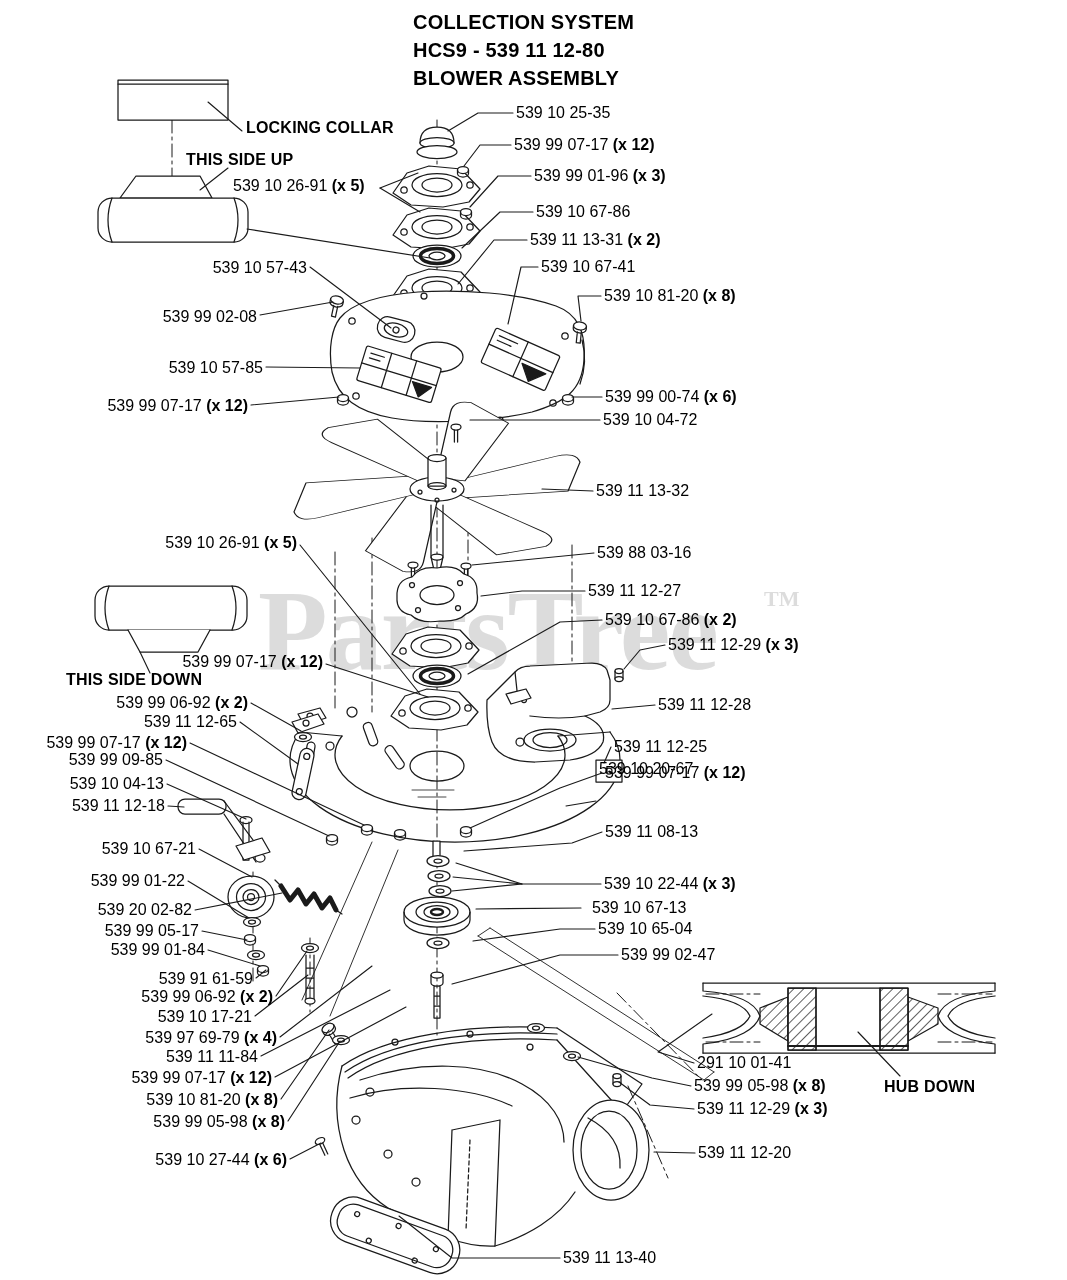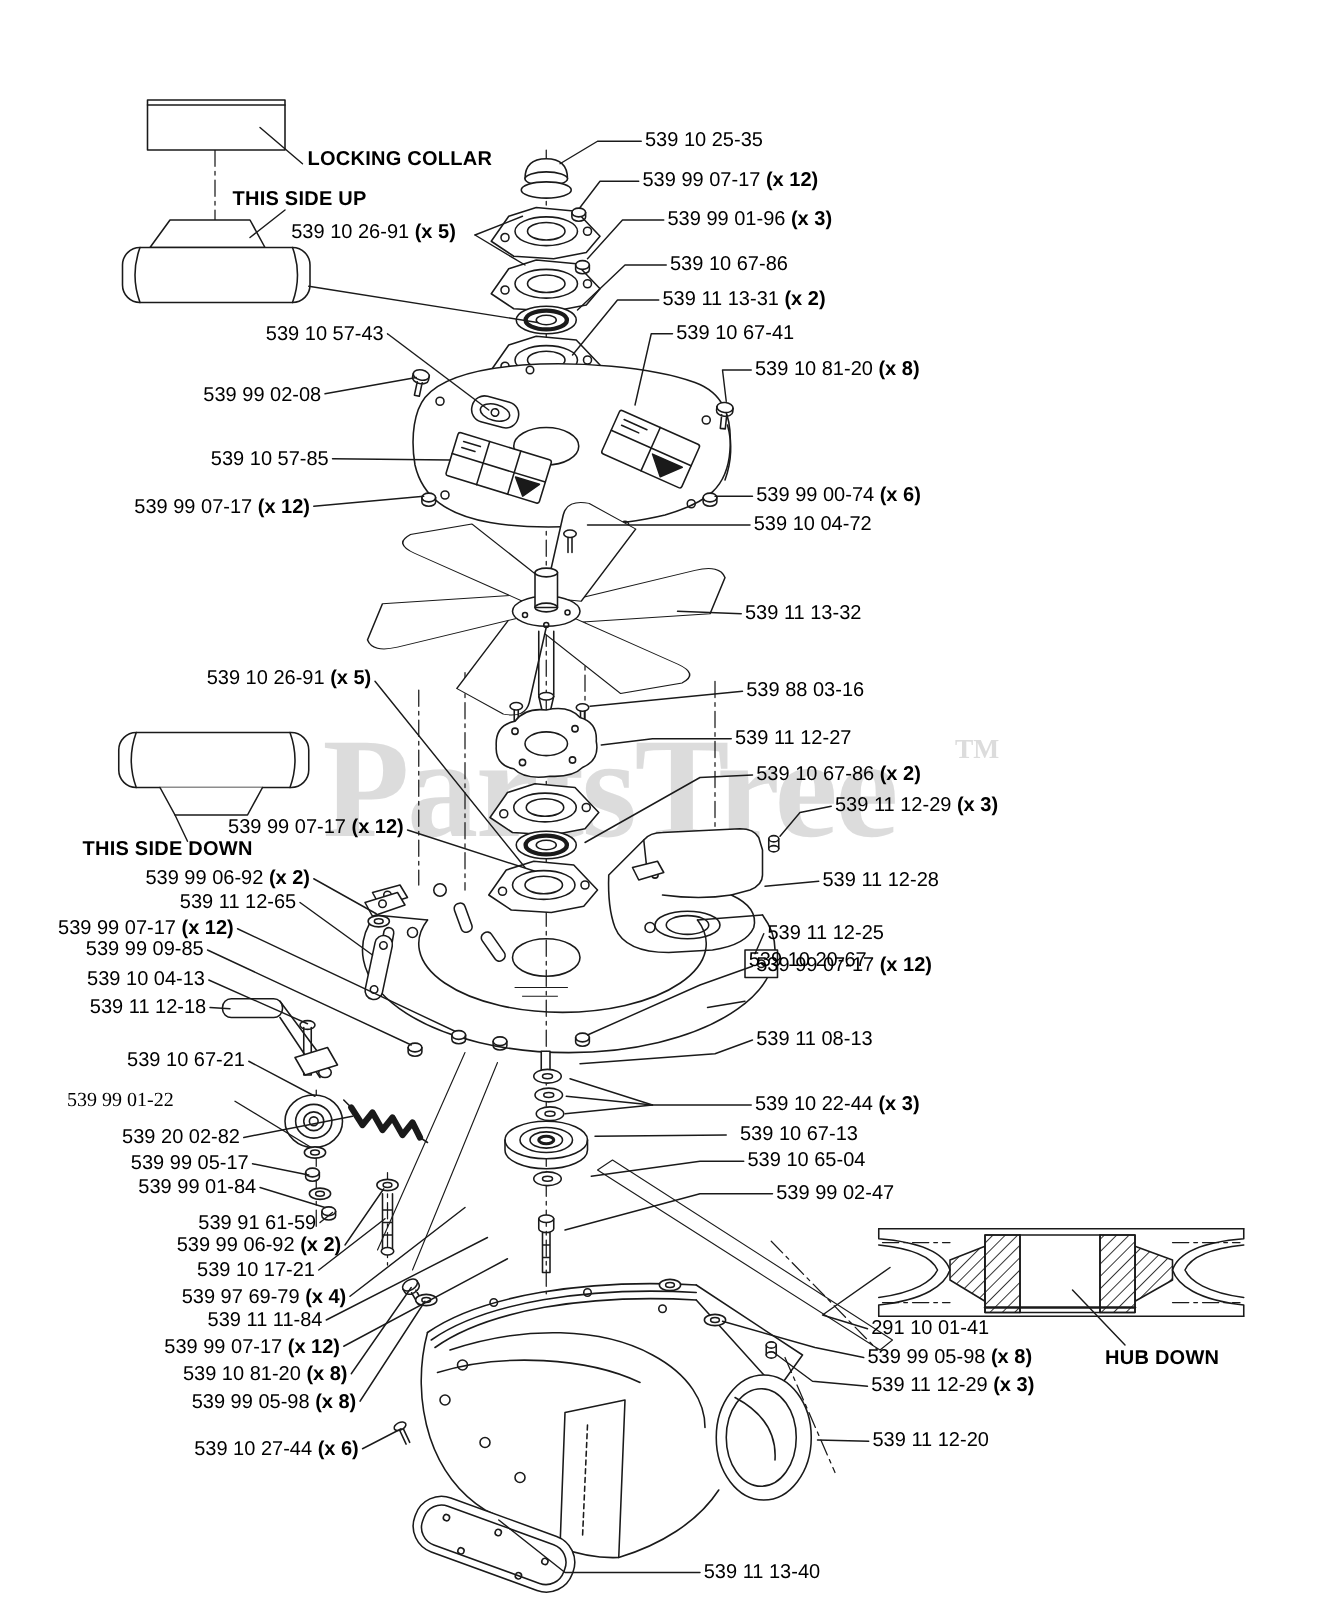--- a/index.html
+++ b/index.html
@@ -395,20 +395,25 @@
           <polyline points="694,1063 658,1052 712,1014"></polyline>
           <polyline points="691,1086 652,1078 578,1057"></polyline>
           <polyline points="900,1076 858,1032"></polyline>
           <polyline points="694,1109 650,1105 619,1082"></polyline>
           <polyline points="695,1153 654,1152"></polyline>
           <polyline points="560,1258 452,1258 399,1216"></polyline>
         </g>
     </g>
   </svg>
 
+  <div class="title">
+    <div>COLLECTION SYSTEM</div>
+    <div>HCS9 - 539 11 12-80</div>
+    <div>BLOWER ASSEMBLY</div>
+  </div>
 
   <div id="labels">
       <div class="lbl b" style="left: 246px; top: 118px;"><span>LOCKING COLLAR</span></div>
       <div class="lbl b" style="left: 186px; top: 150px;"><span>THIS SIDE UP</span></div>
       <div class="lbl" style="left: 233px; top: 176px;"><span>539 10 26-91</span><span class="q"> (x 5)</span></div>
       <div class="lbl" style="left: 516px; top: 103px;"><span>539 10 25-35</span></div>
       <div class="lbl" style="left: 514px; top: 135px;"><span>539 99 07-17</span><span class="q"> (x 12)</span></div>
       <div class="lbl" style="left: 534px; top: 166px;"><span>539 99 01-96</span><span class="q"> (x 3)</span></div>
       <div class="lbl" style="left: 536px; top: 202px;"><span>539 10 67-86</span></div>
       <div class="lbl" style="left: 530px; top: 230px;"><span>539 11 13-31</span><span class="q"> (x 2)</span></div>
@@ -437,21 +442,21 @@
       <div class="lbl" style="right: 902px; top: 796px;"><span>539 11 12-18</span></div>
       <div class="lbl" style="left: 614px; top: 737px;"><span>539 11 12-25</span></div>
       <div class="lbl" style="left: 605px; top: 763px;"><span>539 99 07-17</span><span class="q"> (x 12)</span></div>
       <div class="lbl" style="left: 599px; top: 759px;"><span>539 10 20-67</span></div>
       <div class="lbl" style="left: 605px; top: 822px;"><span>539 11 08-13</span></div>
       <div class="lbl" style="left: 604px; top: 874px;"><span>539 10 22-44</span><span class="q"> (x 3)</span></div>
       <div class="lbl" style="left: 592px; top: 898px; text-align: right;"><span>539 10 67-13</span></div>
       <div class="lbl" style="left: 598px; top: 919px;"><span>539 10 65-04</span></div>
       <div class="lbl" style="left: 621px; top: 945px;"><span>539 99 02-47</span></div>
       <div class="lbl" style="right: 871px; top: 839px;"><span>539 10 67-21</span></div>
-      <div class="lbl" style="right: 928px; top: 871px; font-family: Liberation Serif, serif;"><span>539 99 01-22</span></div>
+      <div class="lbl" style="right: 882px; top: 871px;"><span>539 99 01-22</span></div>
       <div class="lbl" style="right: 875px; top: 900px;"><span>539 20 02-82</span></div>
       <div class="lbl" style="right: 868px; top: 921px;"><span>539 99 05-17</span></div>
       <div class="lbl" style="right: 862px; top: 940px;"><span>539 99 01-84</span></div>
       <div class="lbl" style="right: 814px; top: 969px;"><span>539 91 61-59</span></div>
       <div class="lbl" style="right: 794px; top: 987px;"><span>539 99 06-92</span><span class="q"> (x 2)</span></div>
       <div class="lbl" style="right: 815px; top: 1007px;"><span>539 10 17-21</span></div>
       <div class="lbl" style="right: 790px; top: 1028px;"><span>539 97 69-79</span><span class="q"> (x 4)</span></div>
       <div class="lbl" style="right: 809px; top: 1047px;"><span>539 11 11-84</span></div>
       <div class="lbl" style="right: 795px; top: 1068px;"><span>539 99 07-17</span><span class="q"> (x 12)</span></div>
       <div class="lbl" style="right: 789px; top: 1090px;"><span>539 10 81-20</span><span class="q"> (x 8)</span></div>

